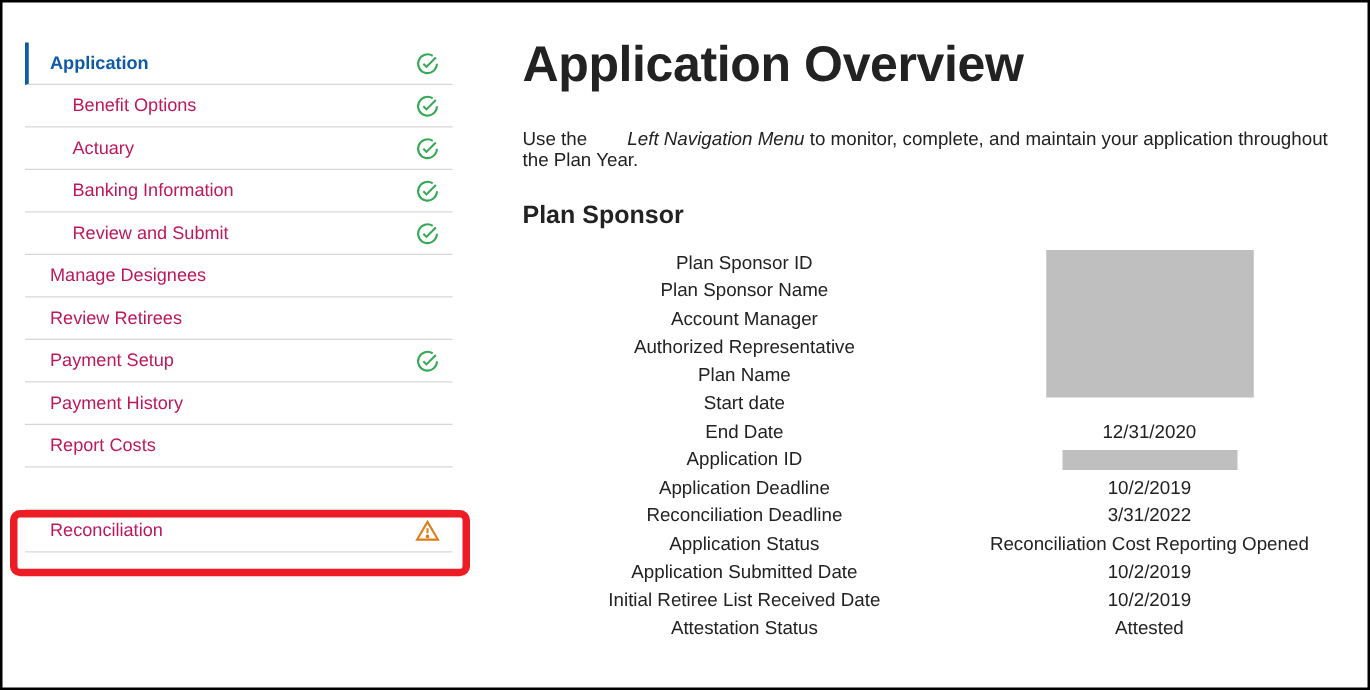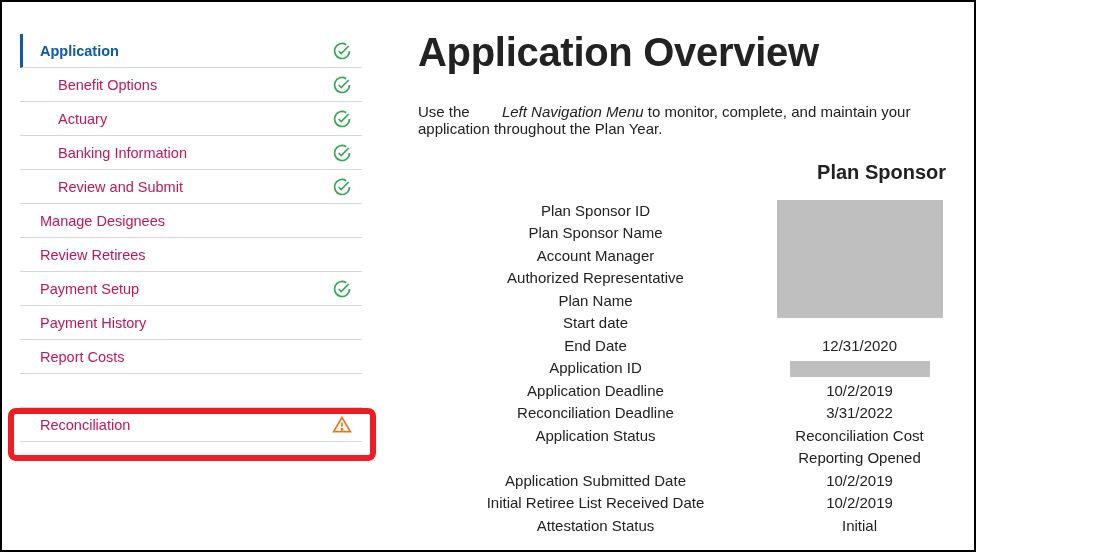--- a/index.html
+++ b/index.html
@@ -4,21 +4,21 @@
 <style>
   * { box-sizing: border-box; }
   body {
     margin: 0;
     font-family: "Segoe UI", Arial, sans-serif;
     background: #fff;
     color: #222;
   }
   .frame {
     border: 2px solid #000;
-    width: 976px;
+    width: 1096px;
     height: 552px;
     position: relative;
     display: flex;
     padding: 24px 28px 10px 18px;
   }
   .sidebar {
     width: 342px;
     flex-shrink: 0;
     padding-top: 8px;
   }
@@ -77,21 +77,20 @@
   .intro {
     font-size: 15px;
     margin-bottom: 24px;
     color: #222;
   }
   .intro em { font-style: italic; margin-left: 28px; }
   .main h2 {
     font-size: 20px;
     font-weight: 800;
     margin: 0 0 16px 0;
-    text-align: right;
   }
   .row {
     display: flex;
     font-size: 15px;
     line-height: 22.5px;
     text-align: center;
   }
   .row .label {
     width: 355px;
     color: #222;
@@ -275,18 +274,18 @@
       <div class="row">
         <div class="label">Application Submitted Date</div>
         <div class="value">10/2/2019</div>
       </div>
       <div class="row">
         <div class="label">Initial Retiree List Received Date</div>
         <div class="value">10/2/2019</div>
       </div>
       <div class="row">
         <div class="label">Attestation Status</div>
-        <div class="value">Initial</div>
+        <div class="value">Attested</div>
       </div>
     </div>
   </div>
 
 </div>
 
 </body></html>

